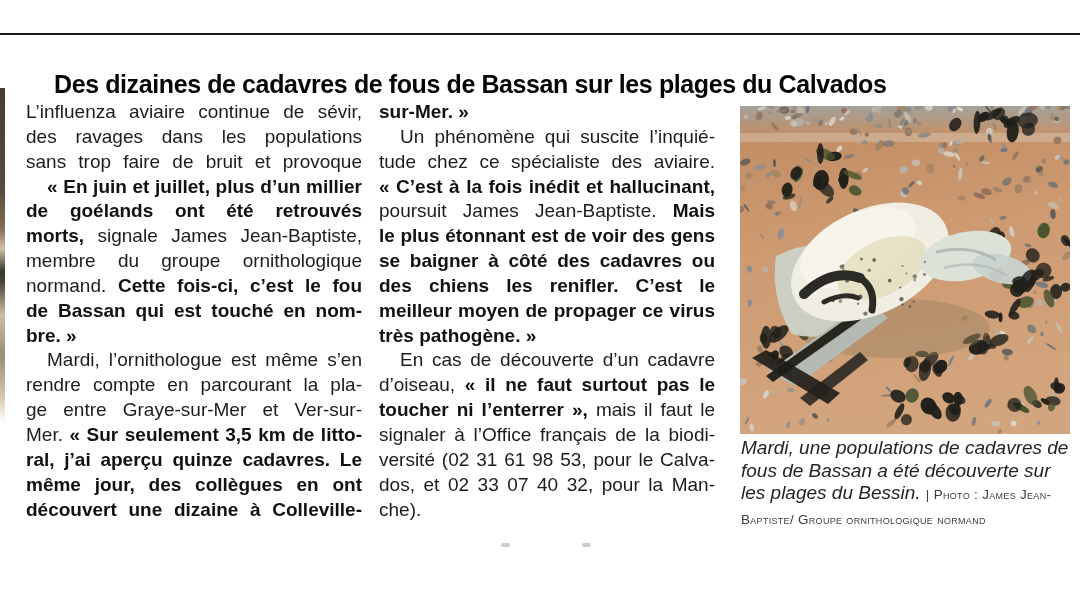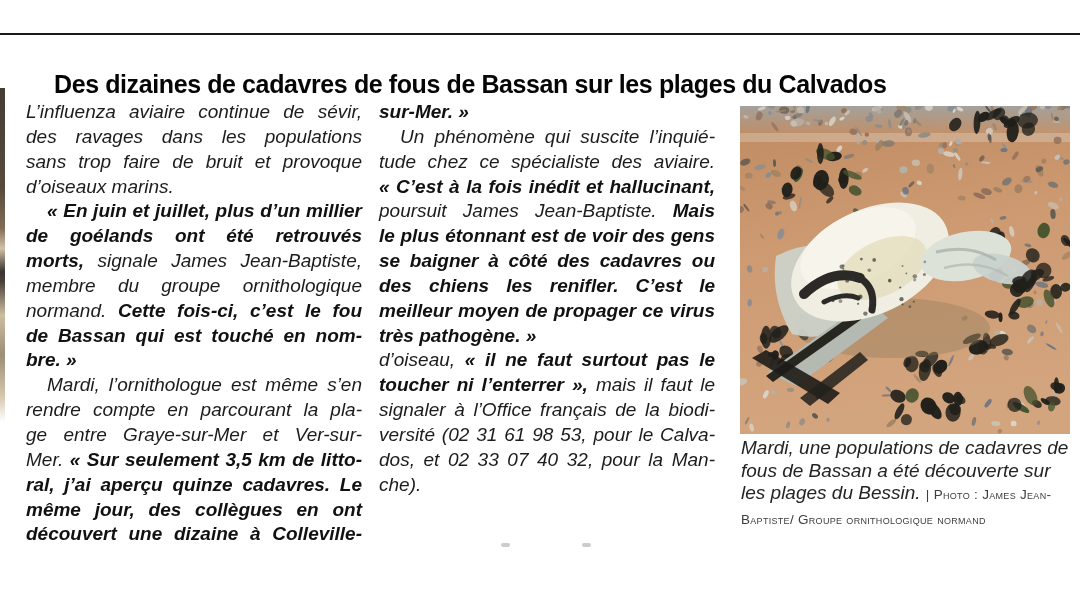--- a/index.html
+++ b/index.html
@@ -9,21 +9,21 @@
     color:#1a1a1a;position:relative;overflow:hidden;
   }
   .rule-top{position:absolute;left:0;top:33px;width:1080px;height:2px;background:#191919;}
   .headline{
     position:absolute;left:26px;top:53px;width:1040px;
     font-size:25px;font-weight:700;letter-spacing:-0.4px;color:#050505;white-space:nowrap;margin-left:28px;
   }
   .col{position:absolute;top:100px;width:336px;font-size:19px;line-height:24.85px;color:#1c1c1c;}
   #col1{left:26px;}
   #col2{left:379px;}
-  .line{text-align:justify;text-align-last:justify;height:24.85px;font-style:italic;}
+  .line{text-align:justify;text-align-last:justify;height:24.85px;}
   .line.last{text-align-last:left;}
   .line.indent{padding-left:21px;}
   .b{font-weight:bold;color:#111;}
   .photo{position:absolute;left:740px;top:106px;width:330px;height:328px;overflow:hidden;}
   .photo svg{display:block;}
   .caption{
     position:absolute;left:741px;top:437px;width:338px;
     font-size:19px;line-height:22.6px;font-style:italic;color:#242424;
   }
   .credit{
@@ -46,21 +46,20 @@
 <body>
 
 <div class="rule-top"></div>
 
 <h1 class="headline">Des dizaines de cadavres de fous de Bassan sur les plages du Calvados</h1>
 
 <div class="col" id="col1">
     <div class="line"><span>L’influenza aviaire continue de sévir,</span></div>
     <div class="line"><span>des ravages dans les populations</span></div>
     <div class="line"><span>sans trop faire de bruit et provoque</span></div>
-    <div class="line last"><span>d’oiseaux marins.</span></div>
     <div class="line indent"><span class="b">« En juin et juillet, plus d’un millier</span></div>
     <div class="line"><span class="b">de goélands ont été retrouvés</span></div>
     <div class="line"><span class="b">morts, </span><span>signale James Jean-Baptiste,</span></div>
     <div class="line"><span>membre du groupe ornithologique</span></div>
     <div class="line"><span>normand. </span><span class="b">Cette fois-ci, c’est le fou</span></div>
     <div class="line"><span class="b">de Bassan qui est touché en nom-</span></div>
     <div class="line last"><span class="b">bre. »</span></div>
     <div class="line indent"><span>Mardi, l’ornithologue est même s’en</span></div>
     <div class="line"><span>rendre compte en parcourant la pla-</span></div>
     <div class="line"><span>ge entre Graye-sur-Mer et Ver-sur-</span></div>
@@ -73,20 +72,21 @@
     <div class="line last"><span class="b">sur-Mer. »</span></div>
     <div class="line indent"><span>Un phénomène qui suscite l’inquié-</span></div>
     <div class="line"><span>tude chez ce spécialiste des aviaire.</span></div>
     <div class="line"><span class="b">« C’est à la fois inédit et hallucinant,</span></div>
     <div class="line"><span>poursuit James Jean-Baptiste. </span><span class="b">Mais</span></div>
     <div class="line"><span class="b">le plus étonnant est de voir des gens</span></div>
     <div class="line"><span class="b">se baigner à côté des cadavres ou</span></div>
     <div class="line"><span class="b">des chiens les renifler. C’est le</span></div>
     <div class="line"><span class="b">meilleur moyen de propager ce virus</span></div>
     <div class="line last"><span class="b">très pathogène. »</span></div>
+    <div class="line indent"><span>En cas de découverte d’un cadavre</span></div>
     <div class="line"><span>d’oiseau, </span><span class="b">« il ne faut surtout pas le</span></div>
     <div class="line"><span class="b">toucher ni l’enterrer », </span><span>mais il faut le</span></div>
     <div class="line"><span>signaler à l’Office français de la biodi-</span></div>
     <div class="line"><span>versité (02 31 61 98 53, pour le Calva-</span></div>
     <div class="line"><span>dos, et 02 33 07 40 32, pour la Man-</span></div>
     <div class="line last"><span>che).</span></div>
   </div>
 
 <div class="photo">
   <svg id="photo-svg" width="330" height="328" viewBox="0 0 330 328" xmlns="http://www.w3.org/2000/svg">

